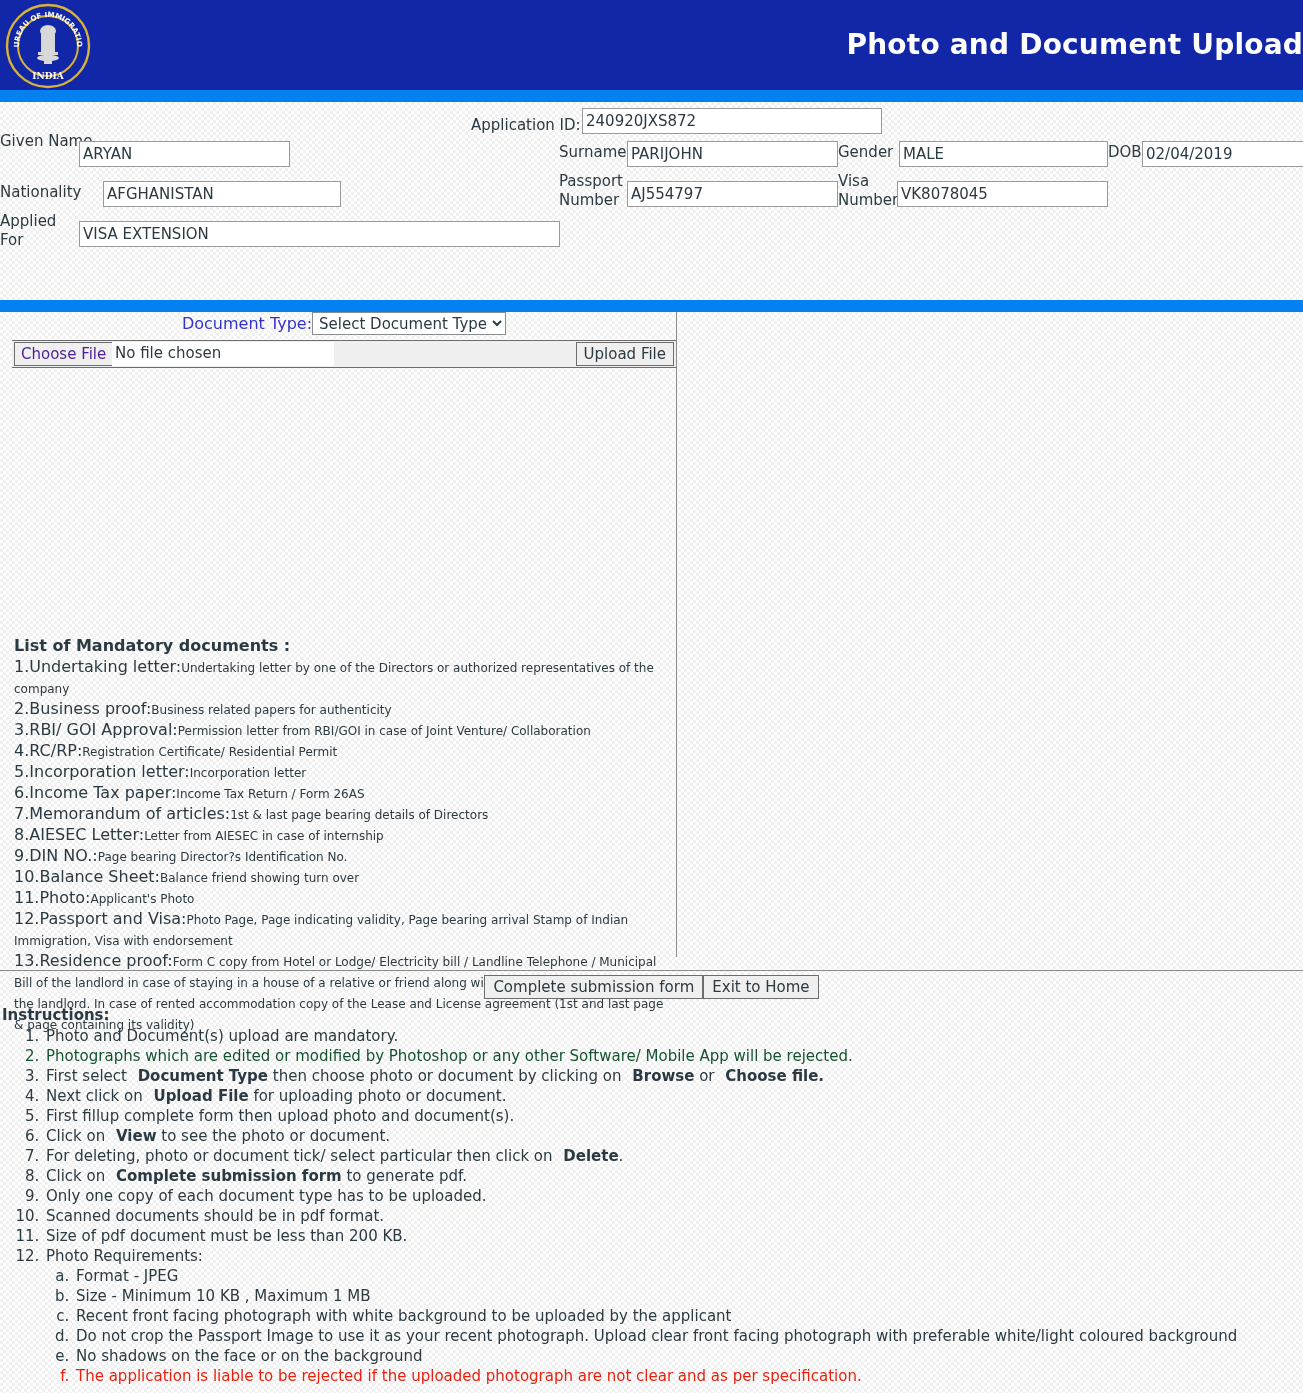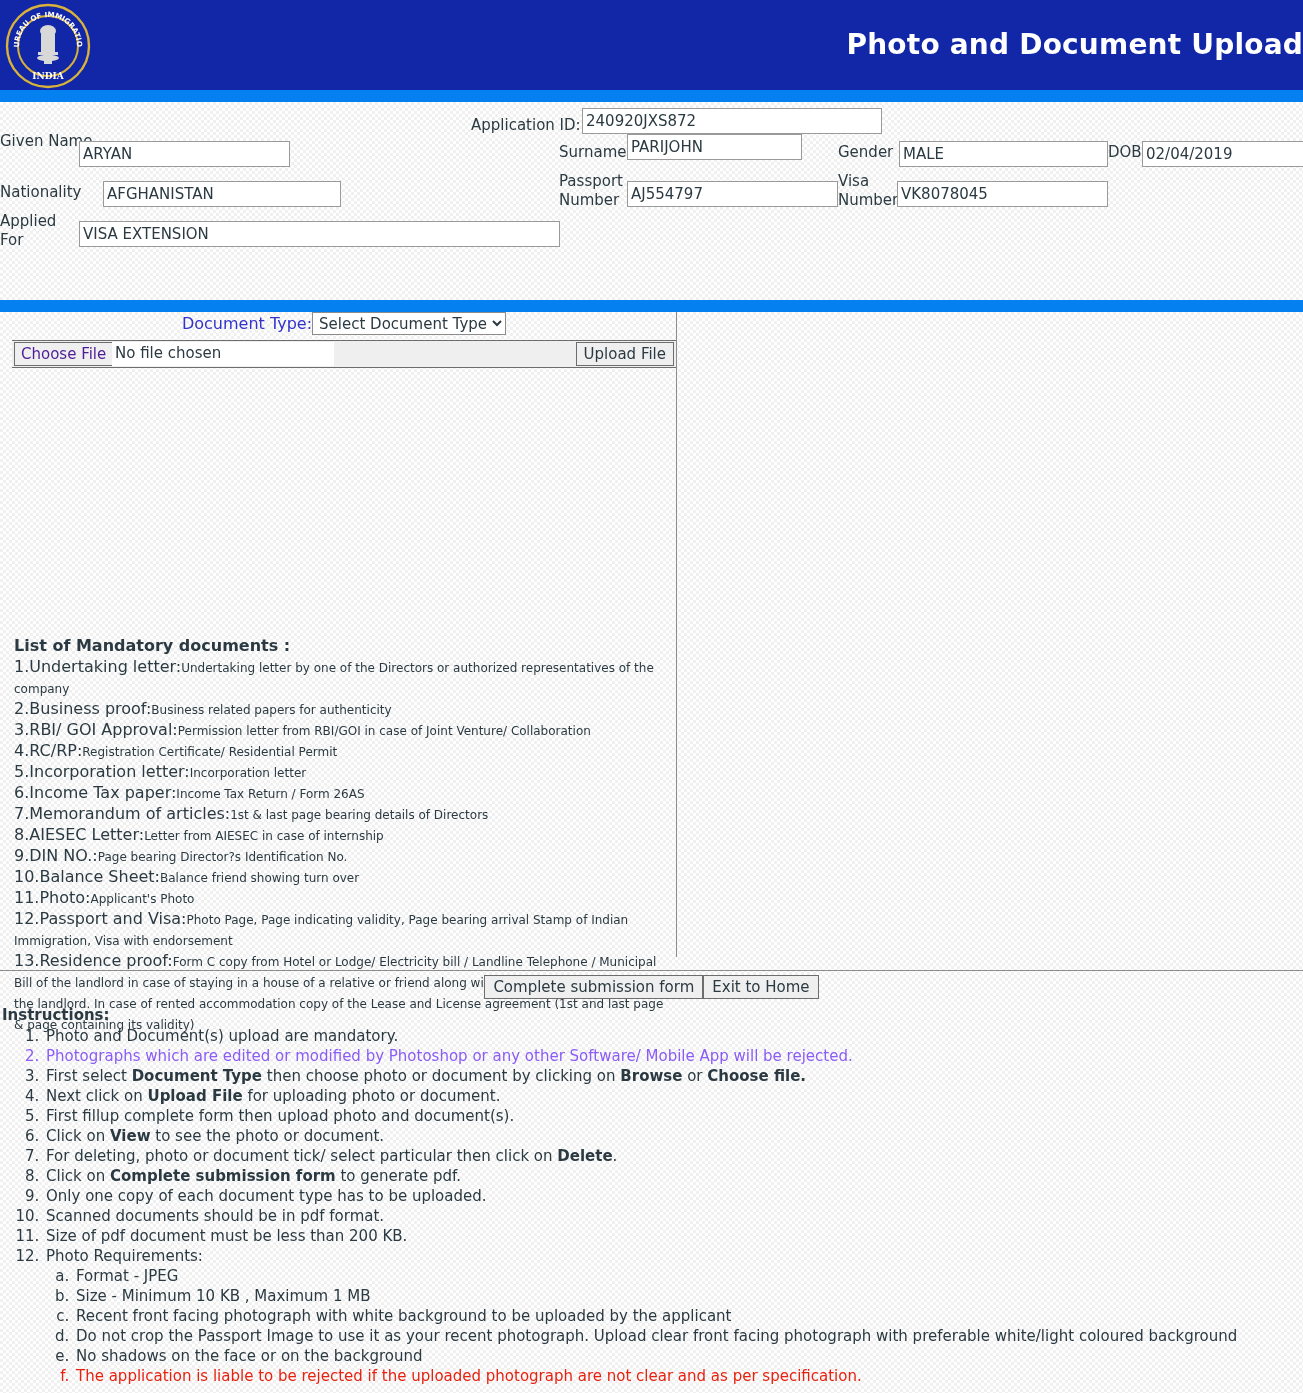--- a/index.html
+++ b/index.html
@@ -218,35 +218,35 @@
     margin: 2px 0 0 0;
     padding-left: 44px;
     list-style-position: outside;
   }
   ol.instr > li {
     font-size: 15px;
     line-height: 20px;
     color: #2b3a42;
     padding-left: 2px;
   }
-  ol.instr > li.red { color: #8b5cf6; }
+  ol.instr > li.red { color: #14532d; }
   ol.sub {
     margin: 0;
     padding-left: 28px;
     list-style-type: lower-alpha;
     list-style-position: outside;
   }
   ol.sub > li {
     font-size: 15px;
     line-height: 20px;
     color: #2b3a42;
     padding-left: 2px;
   }
   ol.sub > li.red { color: #e8210f; }
-  b { font-weight: bold; }
+  b { font-weight: bold; padding-left: 6px; }
 </style>
 </head>
 <body>
 
 <div class="header">
   <div class="logo">
     <svg width="86" height="86" viewBox="0 0 86 86">
       <circle cx="43" cy="43" r="41" fill="#1226a8" stroke="#d9b23a" stroke-width="2.4"></circle>
       <circle cx="43" cy="43" r="30" fill="#1226a8" stroke="#d9b23a" stroke-width="2"></circle>
       <g fill="#d8d8d8">
@@ -271,21 +271,21 @@
 
   <div class="lbl" style="left:471px; top:14px;">Application ID:</div>
   <div class="fld" style="left:582px; top:6px; width:300px;">240920JXS872</div>
 
   <div class="lbl" style="left:0px; top:30px;">
     <span>Given Name</span>
   </div>
   <div class="fld" style="left:79px; top:39px; width:211px;">ARYAN</div>
 
   <div class="lbl" style="left:559px; top:41px;">Surname</div>
-  <div class="fld" style="left:627px; top:32px; width:175px;">PARIJOHN</div>
+  <div class="fld" style="left:627px; top:39px; width:211px;">PARIJOHN</div>
 
   <div class="lbl" style="left:838px; top:41px;">Gender</div>
   <div class="fld" style="left:899px; top:39px; width:209px;">MALE</div>
 
   <div class="lbl" style="left:1108px; top:41px;">DOB</div>
   <div class="fld" style="left:1142px; top:39px; width:210px;">02/04/2019</div>
 
   <div class="lbl" style="left:0px; top:81px;">Nationality</div>
   <div class="fld" style="left:79px; top:79px; width:238px;margin-left:24px;">AFGHANISTAN</div>
 

